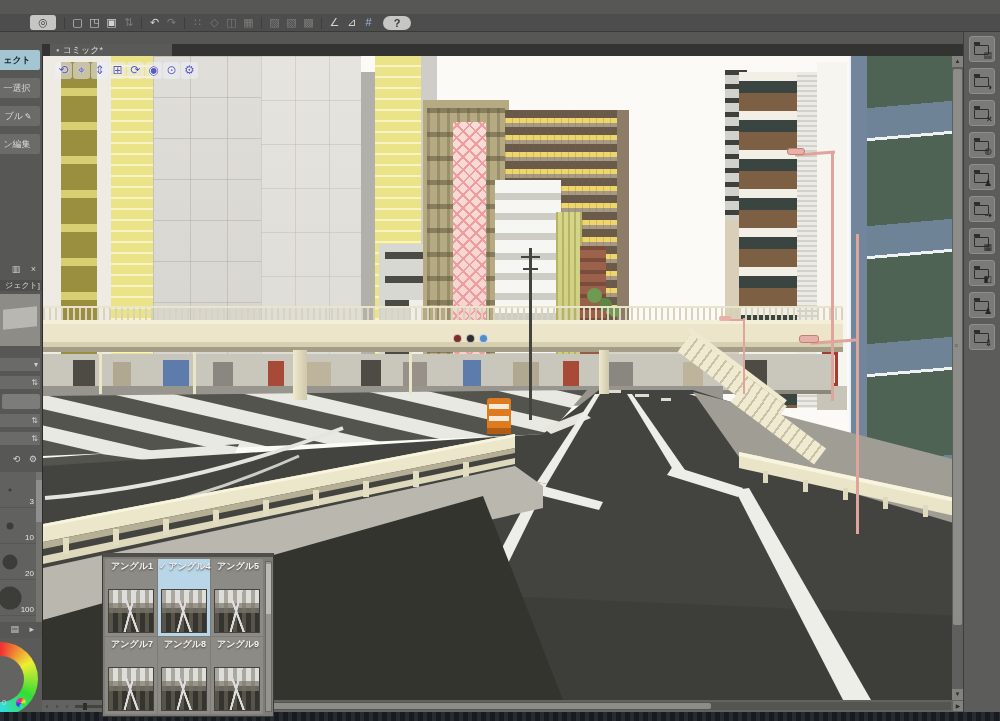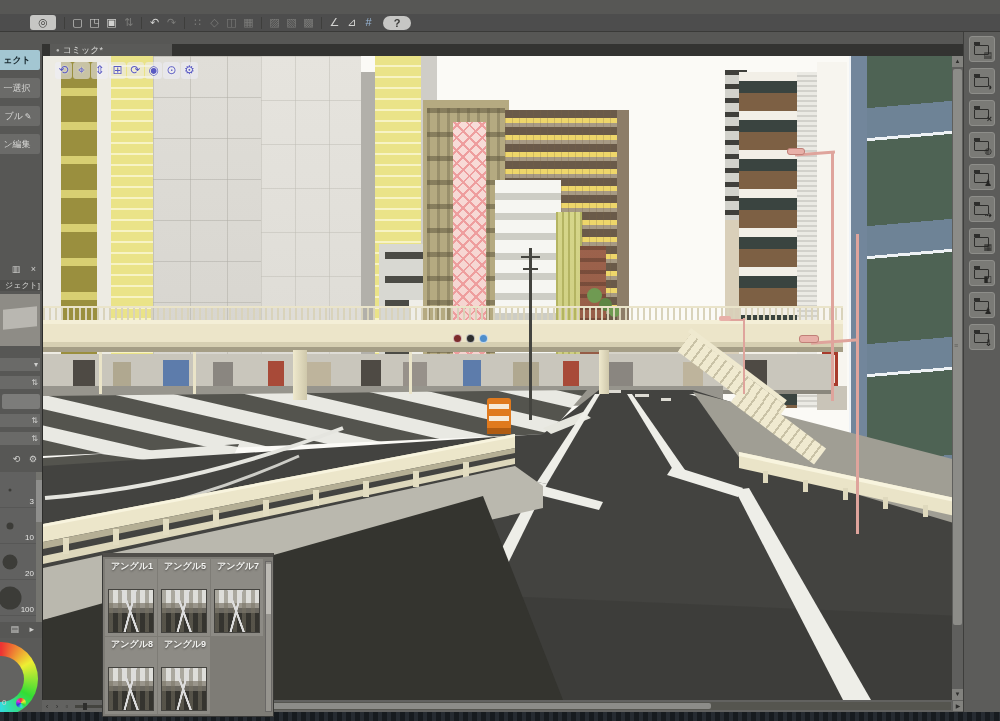--- a/index.html
+++ b/index.html
@@ -489,20 +489,24 @@
   <div id="anglepanel">
     <div id="anglegrid">
 
         <div class="acell">
           <div class="alabel"><span class="acheck"></span><span>アングル1</span></div>
           <div class="athumb"></div>
         </div>
 
 
 
+        <div class="acell sel">
+          <div class="alabel"><span class="acheck">✓</span><span>アングル4</span></div>
+          <div class="athumb"></div>
+        </div>
 
         <div class="acell">
           <div class="alabel"><span class="acheck"></span><span>アングル5</span></div>
           <div class="athumb"></div>
         </div>
 
 
         <div class="acell">
           <div class="alabel"><span class="acheck"></span><span>アングル7</span></div>
           <div class="athumb"></div>

